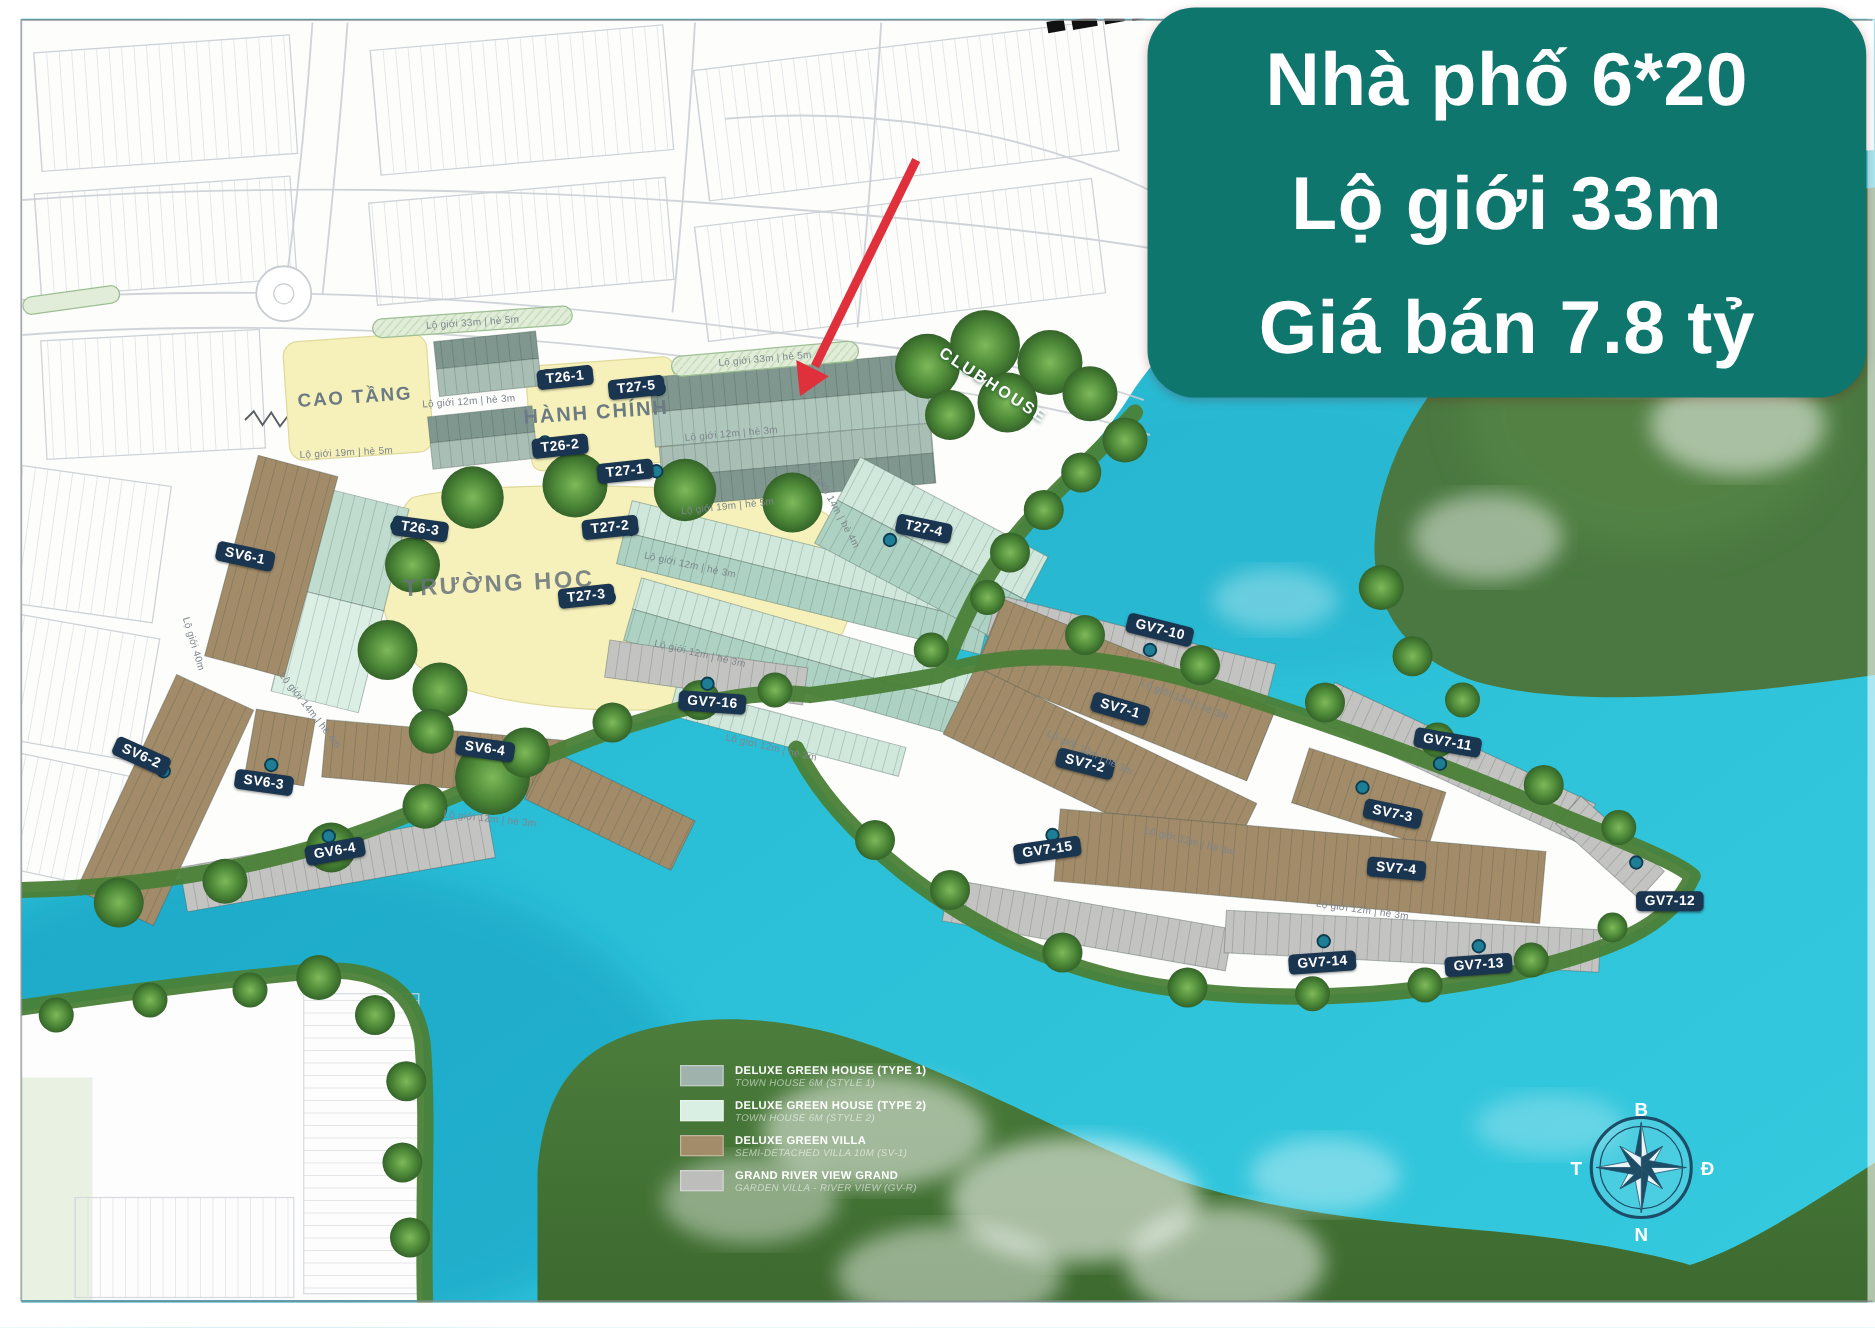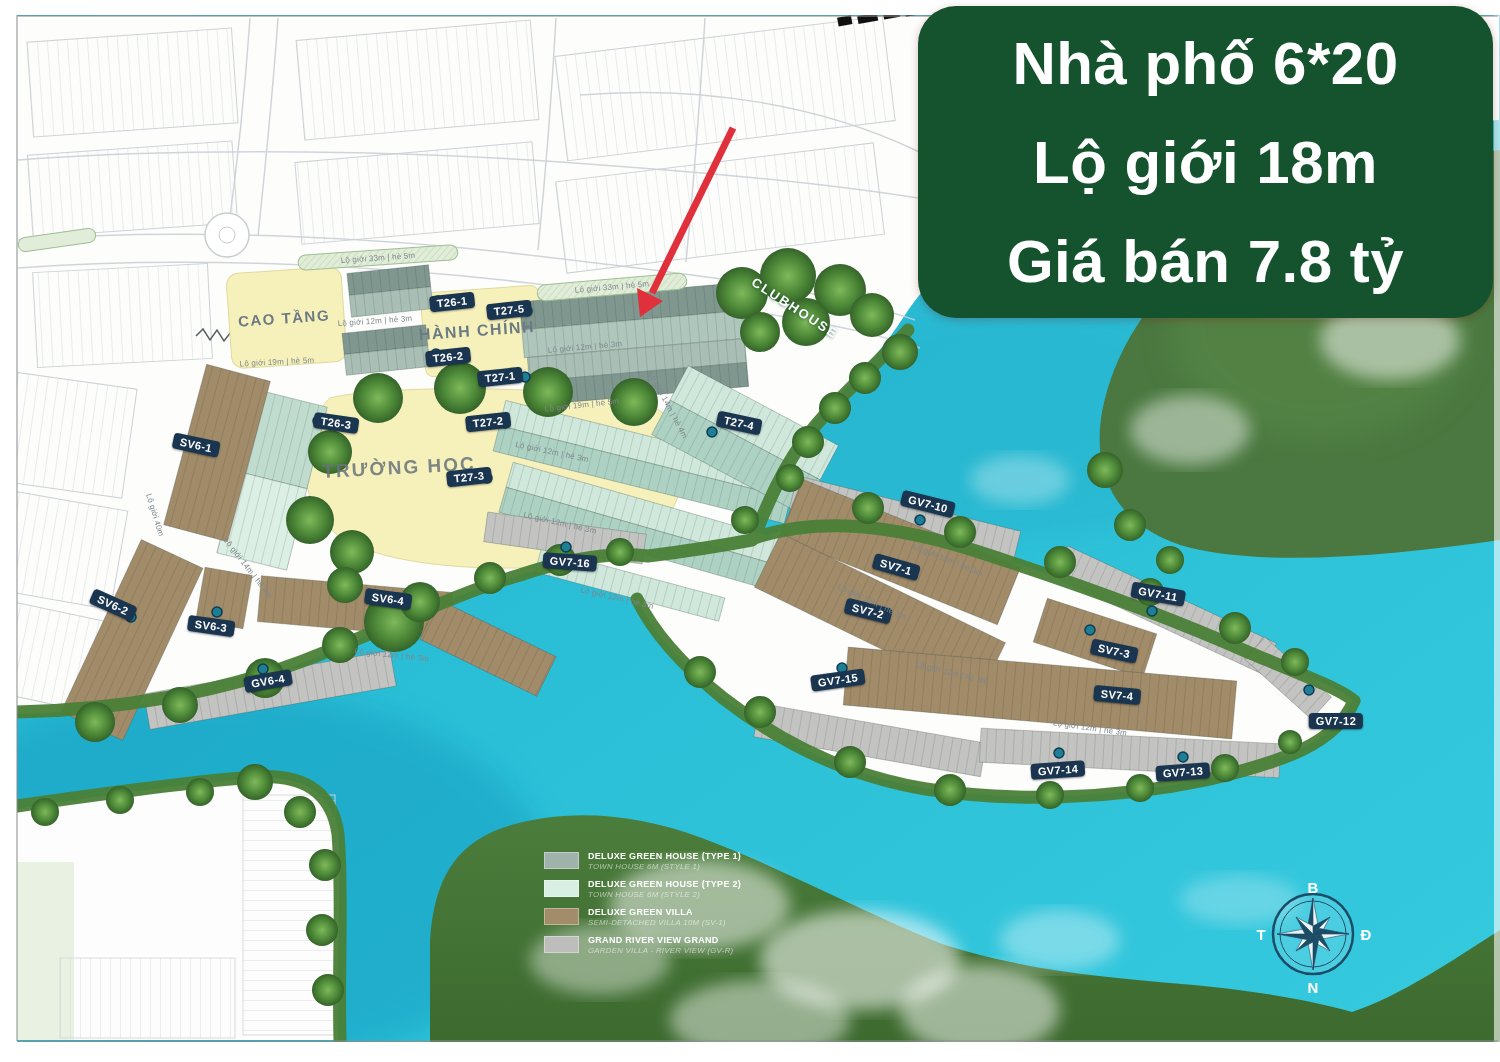--- a/index.html
+++ b/index.html
@@ -521,18 +521,18 @@
       <div class="legend-title">DELUXE GREEN VILLA</div>
       <div class="legend-sub">SEMI-DETACHED VILLA 10M (SV-1)</div>
     </div>
     <div class="legend-row" style="top:84px">
       <div class="legend-swatch" style="background-color: rgb(189, 189, 187);"></div>
       <div class="legend-title">GRAND RIVER VIEW GRAND</div>
       <div class="legend-sub">GARDEN VILLA - RIVER VIEW (GV-R)</div>
     </div>
   </div>
 
-  <div class="banner" style="background-color: #14532d;">
+  <div class="banner" style="background-color: #0f766e;">
     <div class="banner-line">Nhà phố 6*20</div>
-    <div class="banner-line">Lộ giới 18m</div>
+    <div class="banner-line">Lộ giới 33m</div>
     <div class="banner-line">Giá bán 7.8 tỷ</div>
   </div>
 </div>
 
 </body></html>

